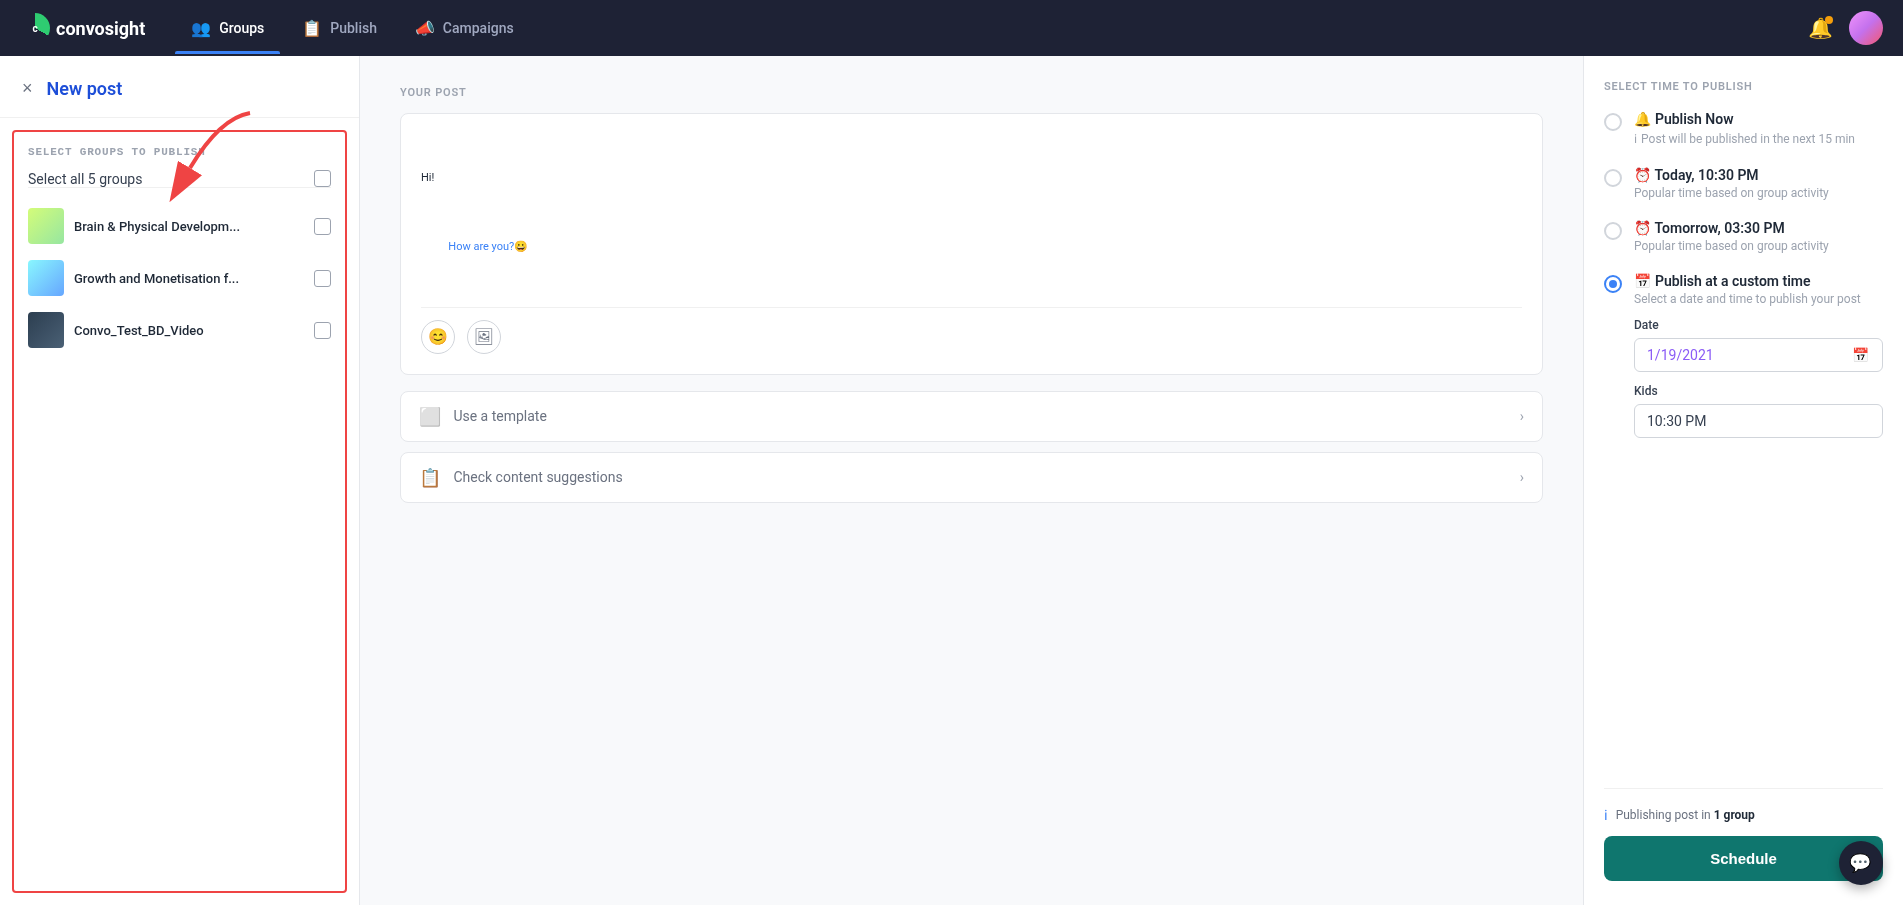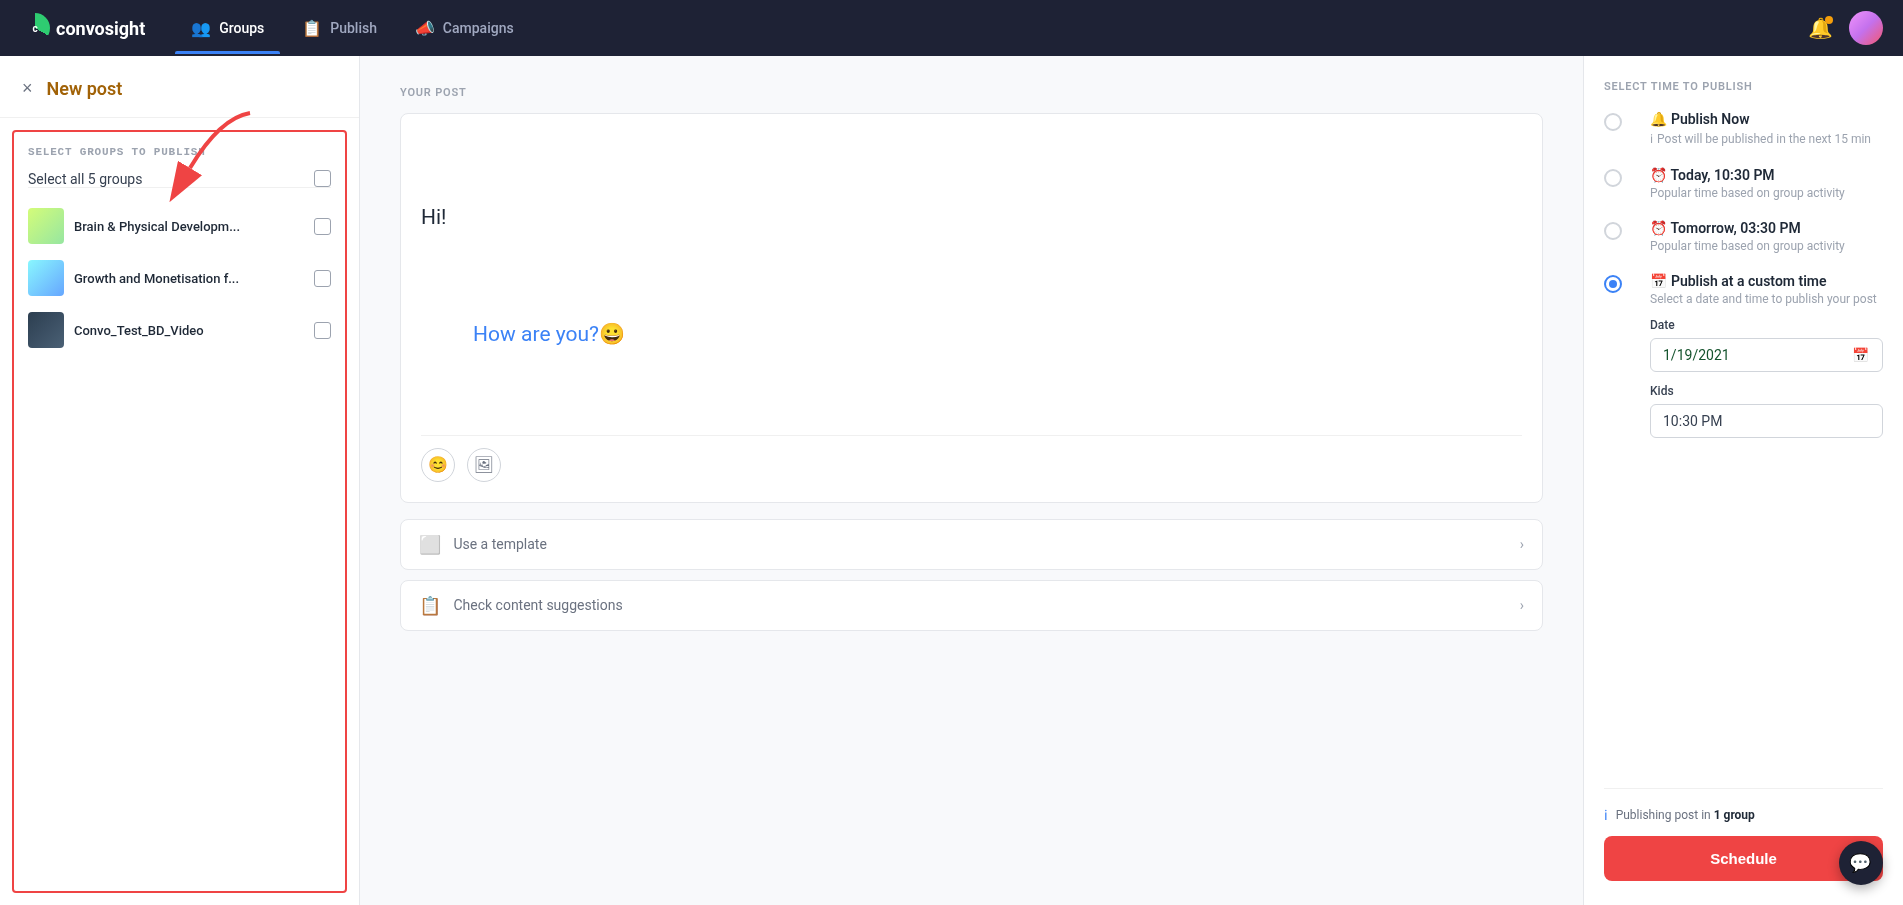--- a/index.html
+++ b/index.html
@@ -61,21 +61,21 @@
     }
     .new-post-header {
       display: flex; align-items: center; gap: 12px;
       padding: 20px 20px 16px; border-bottom: 1px solid #f0f0f0;
     }
     .close-btn {
       background: none; border: none; cursor: pointer;
       color: #6b7280; font-size: 18px; padding: 2px;
     }
     .new-post-title {
-      font-size: 18px; font-weight: 600; color: #a16207;
+      font-size: 18px; font-weight: 600; color: #1d4ed8;
     }
 
     
     .groups-section {
       border: 2px solid #ef4444; margin: 12px; border-radius: 4px;
       padding: 14px; flex: 1; overflow-y: auto;
     }
     .section-label {
       font-size: 11px; font-weight: 600; color: #9ca3af;
       letter-spacing: 0.8px; text-transform: uppercase; margin-bottom: 12px; font-family: Liberation Mono, monospace;
@@ -114,21 +114,21 @@
     }
     .section-header {
       font-size: 11px; font-weight: 600; color: #9ca3af;
       letter-spacing: 0.8px; text-transform: uppercase; margin-bottom: 14px;
     }
     .post-editor {
       background: white; border: 1px solid #e5e7eb; border-radius: 8px;
       padding: 20px; margin-bottom: 16px; min-height: 200px;
     }
     .post-text {
-      font-size: 21px; color: #1f2937; line-height: 1.6; min-height: 120px;
+      font-size: 11px; color: #1f2937; line-height: 1.6; min-height: 120px;
       outline: none; white-space: pre-wrap;
     }
     .editor-toolbar {
       display: flex; gap: 12px; margin-top: 16px; padding-top: 12px;
       border-top: 1px solid #f0f0f0;
     }
     .toolbar-btn {
       width: 34px; height: 34px; border-radius: 50%;
       border: 1.5px solid #d1d5db; background: white;
       cursor: pointer; display: flex; align-items: center; justify-content: center;
@@ -146,21 +146,21 @@
     
     .right-panel {
       width: 320px; background: white; border-left: 1px solid #e5e7eb;
       padding: 24px 20px; display: flex; flex-direction: column; overflow-y: auto;
     }
     .right-section-label {
       font-size: 11px; font-weight: 600; color: #9ca3af;
       letter-spacing: 0.8px; text-transform: uppercase; margin-bottom: 18px;
     }
     .radio-option {
-      display: flex; align-items: flex-start; gap: 28px; margin-bottom: 20px;
+      display: flex; align-items: flex-start; gap: 12px; margin-bottom: 20px;
     }
     .radio-circle {
       width: 18px; height: 18px; border-radius: 50%;
       border: 2px solid #d1d5db; flex-shrink: 0; margin-top: 2px;
       cursor: pointer; display: flex; align-items: center; justify-content: center;
     }
     .radio-circle.selected {
       border-color: #3b82f6;
     }
     .radio-circle.selected::after {
@@ -170,39 +170,39 @@
     .radio-title {
       font-size: 14px; font-weight: 600; color: #1f2937; margin-bottom: 3px;
       display: flex; align-items: center; gap: 6px;
     }
     .radio-subtitle { font-size: 12px; color: #9ca3af; display: flex; align-items: center; gap: 4px; }
 
     .custom-time-section { margin-top: 4px; }
     .field-label { font-size: 12px; color: #374151; font-weight: 500; margin-bottom: 6px; margin-top: 12px; }
     .date-input {
       width: 100%; padding: 8px 12px; border: 1px solid #d1d5db;
-      border-radius: 6px; font-size: 14px; color: #14532d;
+      border-radius: 6px; font-size: 14px; color: #8b5cf6;
       display: flex; align-items: center; justify-content: space-between;
     }
     .time-input {
       width: 100%; padding: 8px 12px; border: 1px solid #d1d5db;
       border-radius: 6px; font-size: 14px; color: #374151;
     }
 
     .bottom-bar {
       margin-top: auto; padding-top: 16px; border-top: 1px solid #f0f0f0;
     }
     .publishing-info {
       display: flex; align-items: center; gap: 8px;
       font-size: 12px; color: #6b7280; margin-bottom: 12px;
     }
     .info-icon-blue { color: #3b82f6; font-size: 14px; }
     .publishing-info strong { color: #1f2937; }
     .schedule-btn {
-      width: 100%; padding: 14px; background: #ef4444;
+      width: 100%; padding: 14px; background: #0f766e;
       border: none; border-radius: 8px; color: white;
       font-size: 15px; font-weight: 600; cursor: pointer;
     }
 
     
     .chat-fab {
       position: fixed; bottom: 20px; right: 20px;
       width: 44px; height: 44px; border-radius: 50%;
       background: #1e2235; color: white; border: none;
       cursor: pointer; display: flex; align-items: center; justify-content: center;

